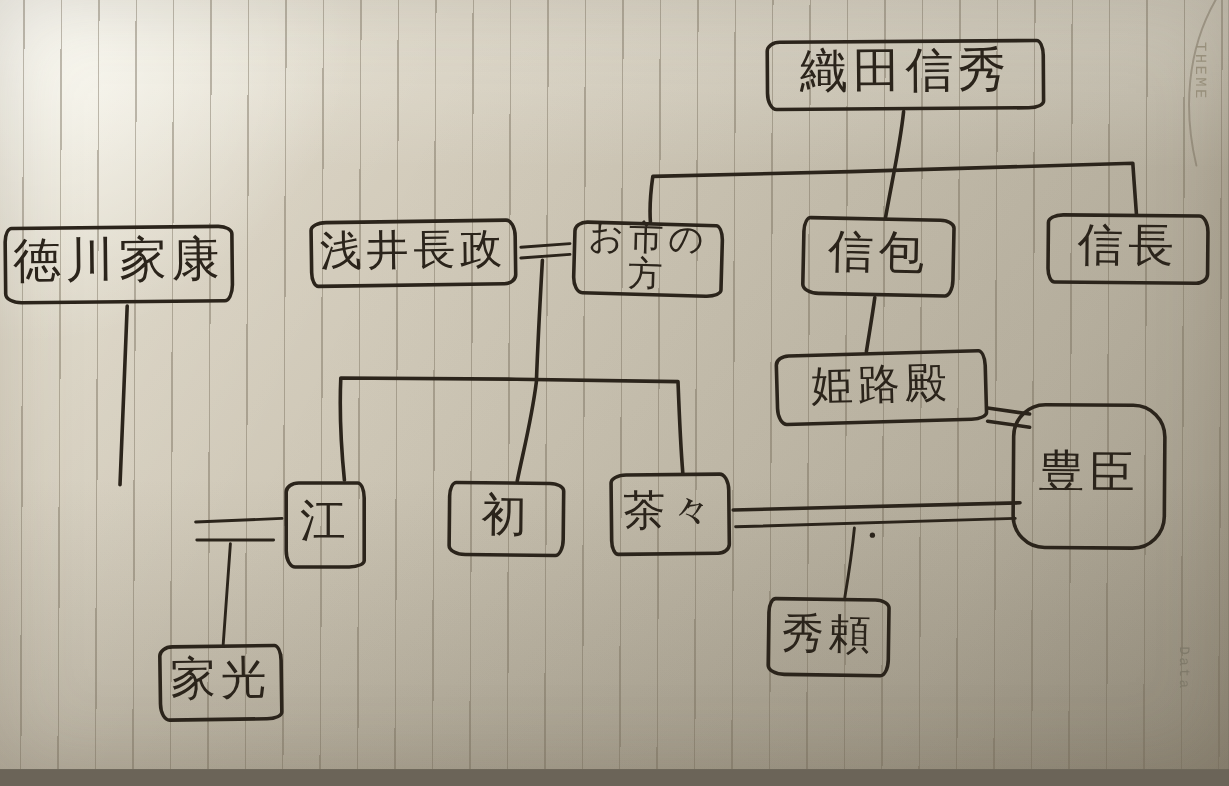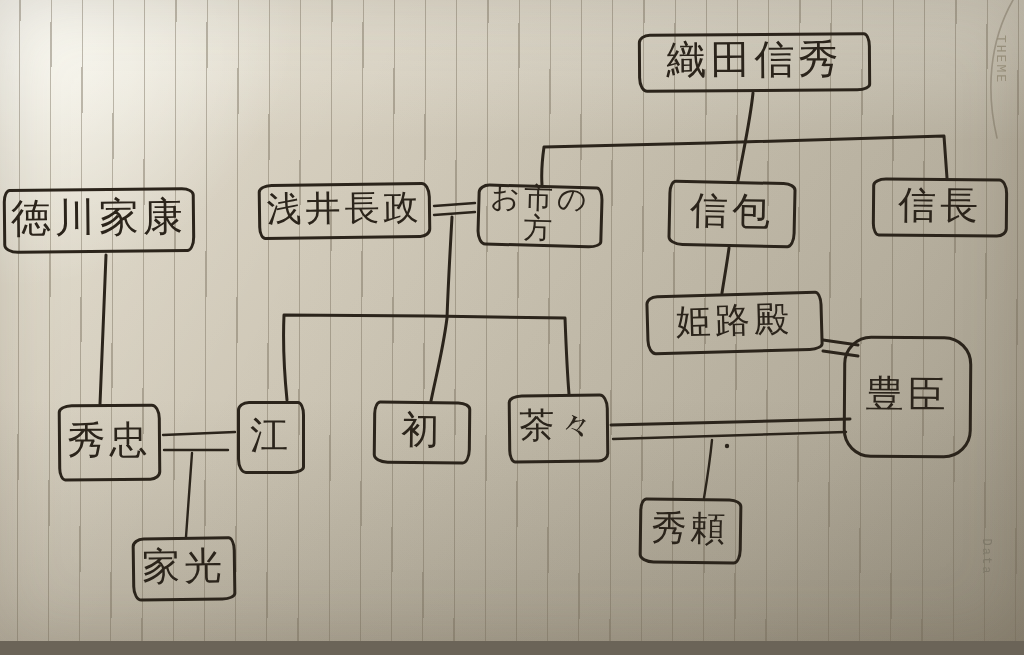--- a/index.html
+++ b/index.html
@@ -111,23 +111,20 @@
   </div>
   <div class="node r3 n-nobunaga">
     <span class="lbl">信長</span>
   </div>
   <div class="node r1 n-himeji">
     <span class="lbl">姫路殿</span>
   </div>
   <div class="node r2 n-hideyoshi col">
     <span class="lbl">豊臣</span>
   </div>
-  <div class="node r3 n-hidetada">
-    <span class="lbl">秀忠</span>
-  </div>
   <div class="node r1 n-go">
     <span class="lbl">江</span>
   </div>
   <div class="node r2 n-hatsu">
     <span class="lbl">初</span>
   </div>
   <div class="node r3 n-chacha">
     <span class="lbl">茶々</span>
   </div>
   <div class="node r1 n-iemitsu">

